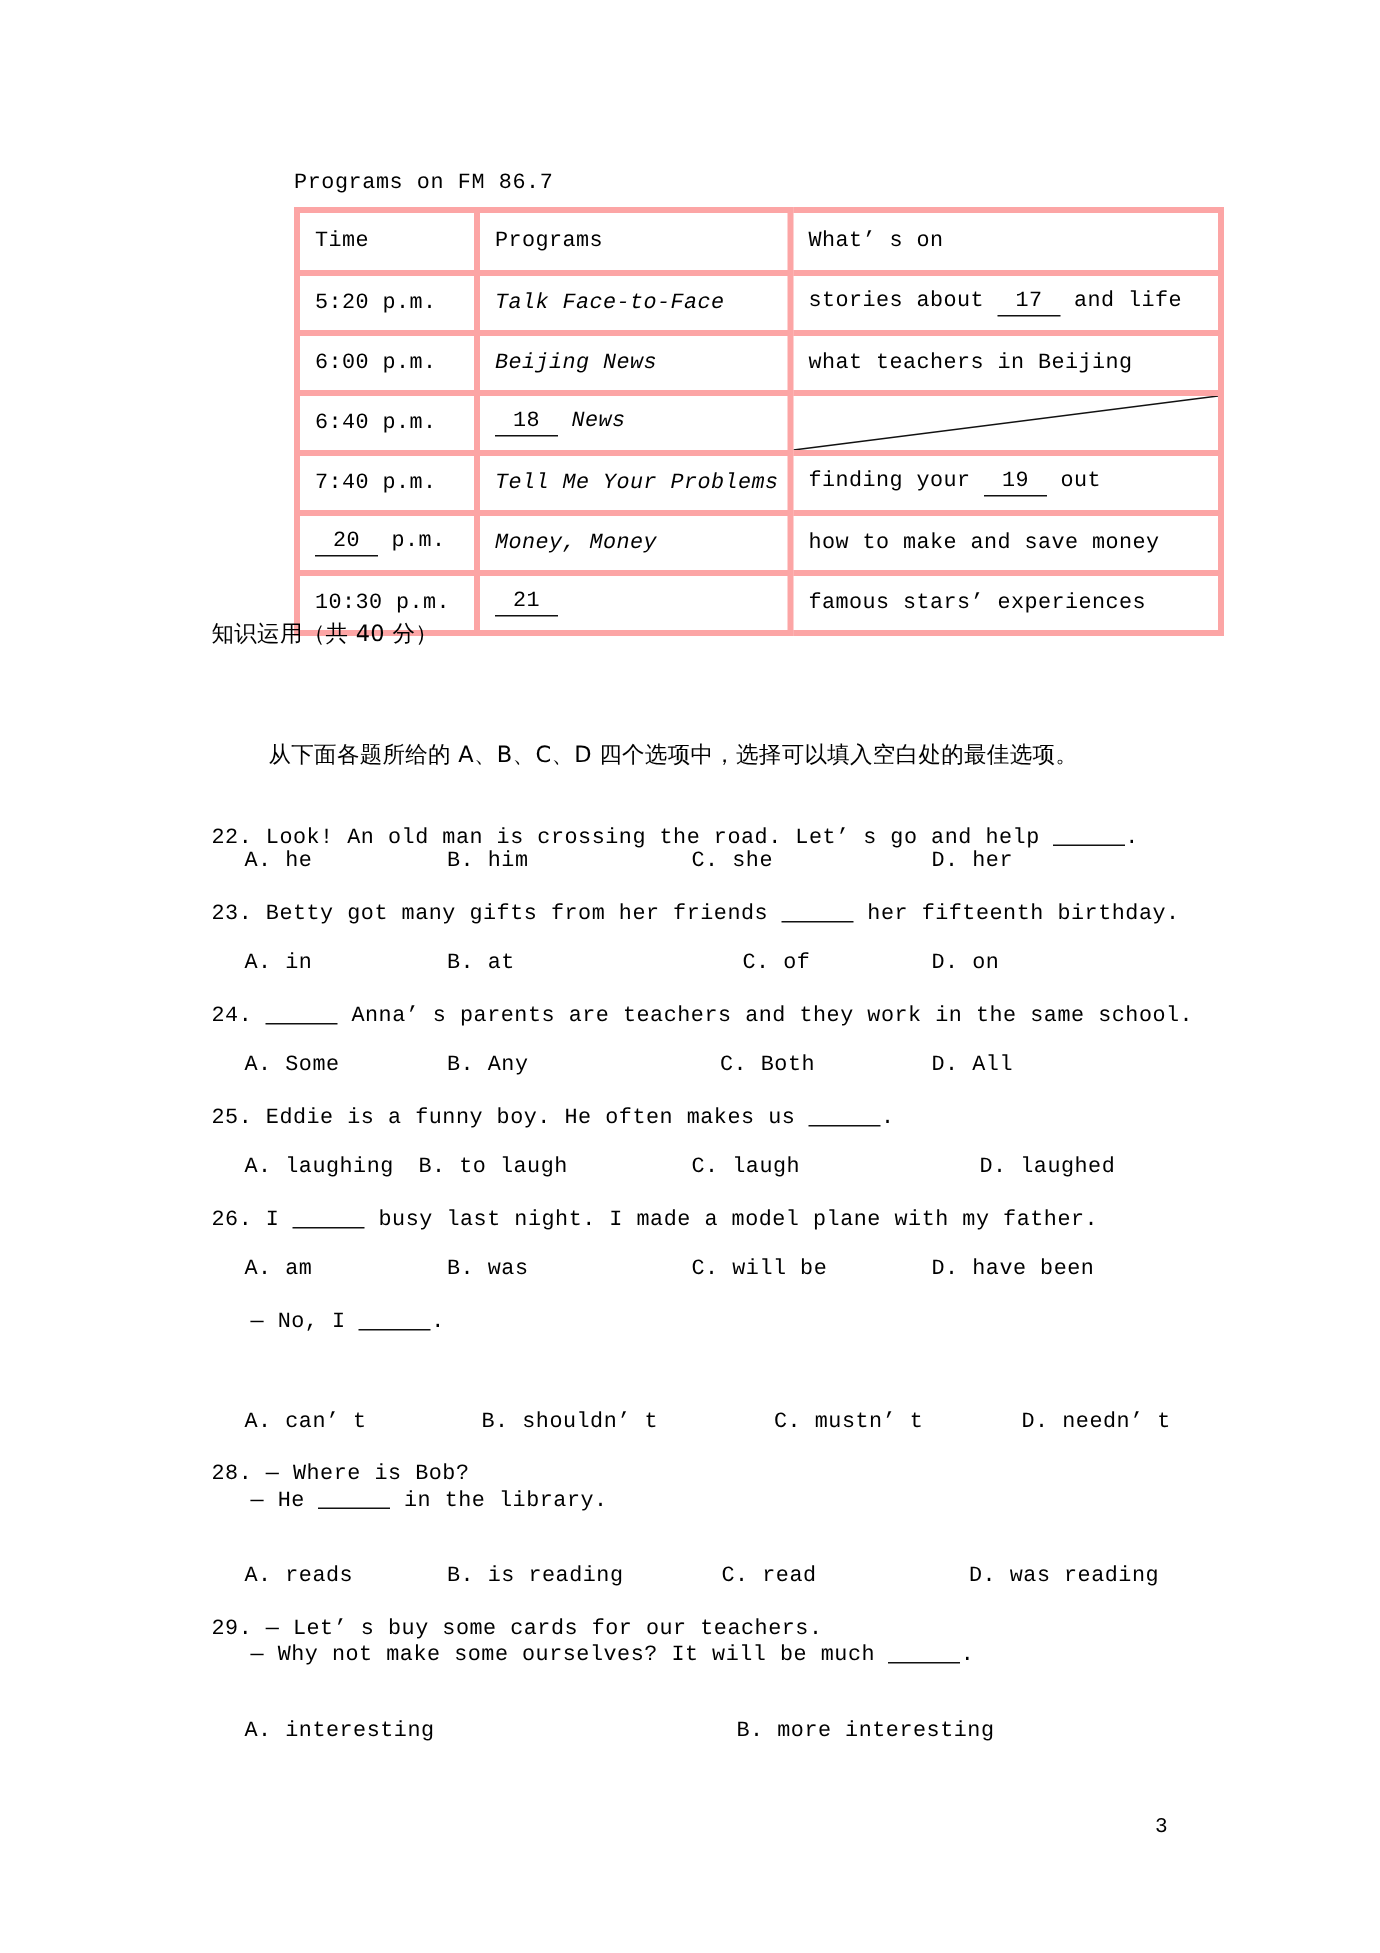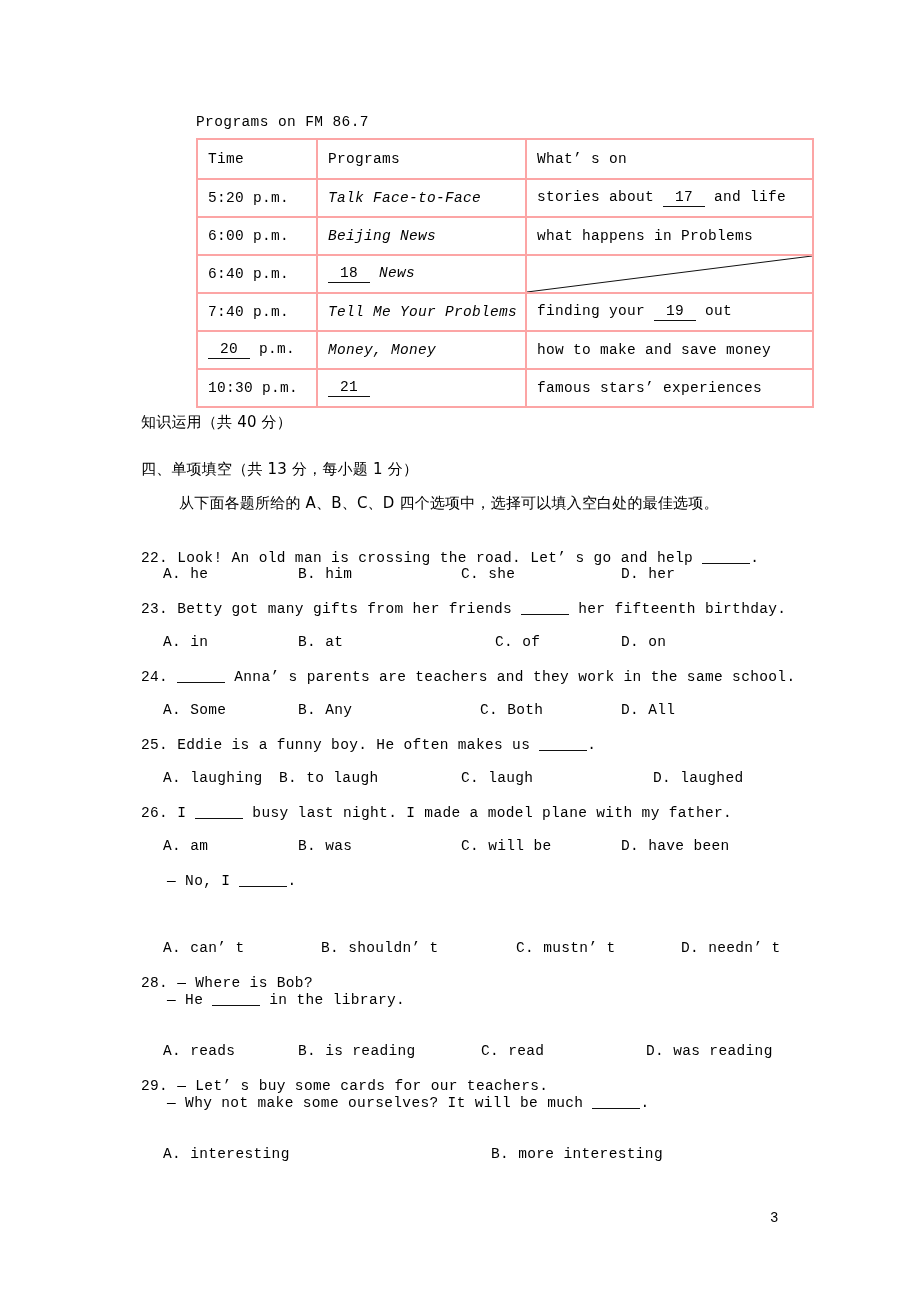--- a/index.html
+++ b/index.html
@@ -32,21 +32,21 @@
     letter-spacing: 0.4px;
     margin-bottom: 8px;
     white-space: pre;
   }
   table.fm {
     border-collapse: collapse;
     width: 616px;
     table-layout: fixed;
   }
   table.fm td {
-    border: 2px solid #fca5a5;
+    border: 4px solid #fca5a5;
     padding: 0 10px;
     height: 36px;
     font-size: 14.5px;
     letter-spacing: 0.3px;
     vertical-align: middle;
     white-space: nowrap;
     overflow: visible;
   }
   table.fm tr.head td { height: 38px; }
   .col-time { width: 120px; }
@@ -150,21 +150,21 @@
             <td>What’ s on</td>
           </tr>
           <tr>
             <td>5:20 p.m.</td>
             <td><span class="ital">Talk Face-to-Face</span></td>
             <td>stories about <span class="blank">17</span> and life</td>
           </tr>
           <tr>
             <td>6:00 p.m.</td>
             <td><span class="ital">Beijing News</span></td>
-            <td>what happens in Problems</td>
+            <td>what teachers in Beijing</td>
           </tr>
           <tr>
             <td>6:40 p.m.</td>
             <td><span class="blank">18</span><span class="ital"> News</span></td>
             <td class="diag-cell">
               <svg preserveAspectRatio="none" viewBox="0 0 100 100">
                 <line x1="0" y1="100" x2="100" y2="0" stroke="#111" stroke-width="1" vector-effect="non-scaling-stroke"></line>
               </svg>
             </td>
           </tr>
@@ -181,21 +181,20 @@
           <tr>
             <td>10:30 p.m.</td>
             <td><span class="blank">21</span></td>
             <td>famous stars’  experiences</td>
           </tr>
         </tbody>
     </table>
   </div>
 
   <div class="cn sec-score">知识运用（共 40 分）</div>
-  <div class="cn sec-heading">四、单项填空（共 13 分，每小题 1 分）</div>
   <div class="cn sec-instr">从下面各题所给的 A、B、C、D 四个选项中，选择可以填入空白处的最佳选项。</div>
 
   <div id="questions-root">
       <div class="q" style="top: 549px;">
         <span class="stem">22. Look! An old man is crossing the road. Let’ s go and help <span class="gap"></span>.</span>
       </div>
       <div class="opts" style="top: 566px;">
         <span class="opt" style="left: 22px;">A. he</span>
         <span class="opt" style="left: 157px;">B. him</span>
         <span class="opt" style="left: 320px;">C. she</span>

